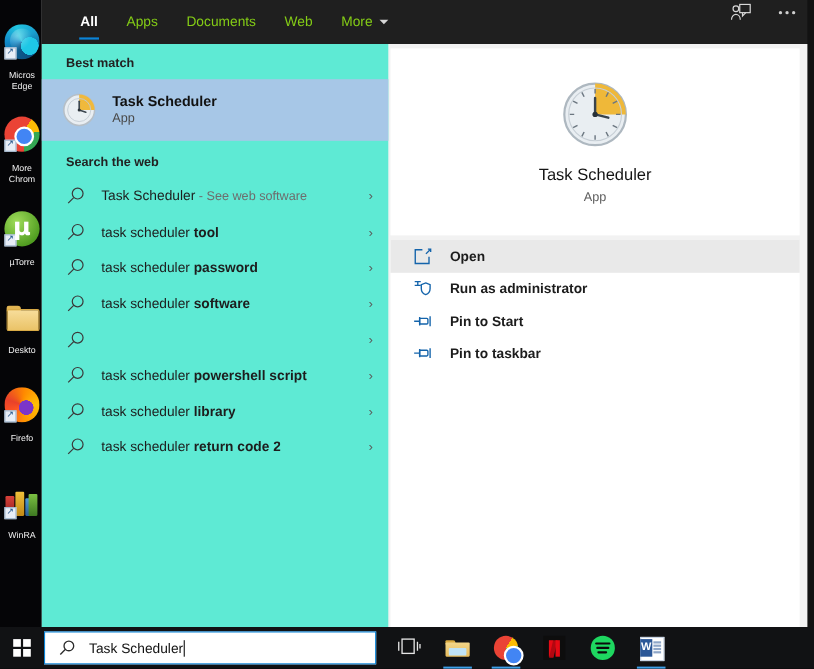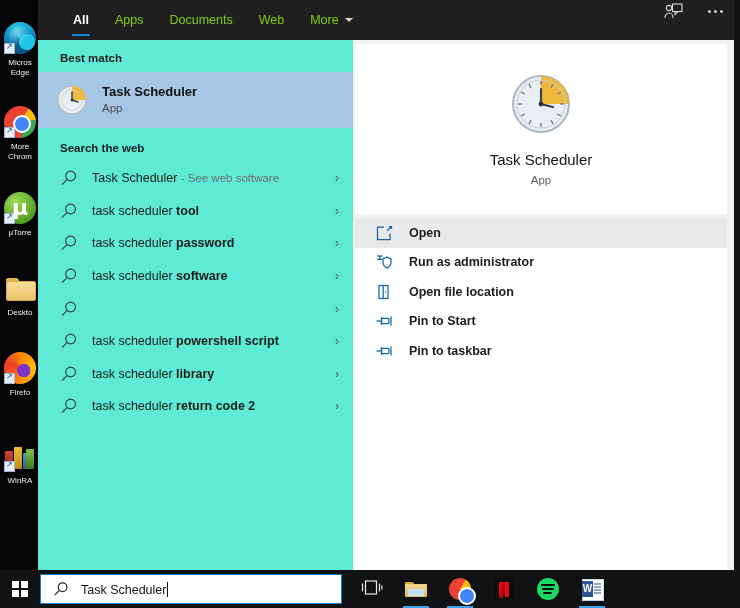--- a/index.html
+++ b/index.html
@@ -17,21 +17,21 @@
     background: #050507;
   }
   .desk-icon {
     position: absolute; left: 0; width: 40px;
     display: flex; flex-direction: column; align-items: center;
   }
   .desk-glyph { position: relative; width: 32px; height: 32px; }
   .desk-label {
     font-size: 8px; color: #f0f0f0; line-height: 10px;
     text-align: center; width: 40px; overflow: hidden;
-    white-space: nowrap; margin-top: 4px;
+    white-space: nowrap; margin-top: 10px;
   }
   .desk-label.two { white-space: normal; }
   .shortcut-arrow {
     position: absolute; left: 0; bottom: 0; width: 11px; height: 11px;
     background: #e8eef7; border: 1px solid #9fb6cc;
   }
   .shortcut-arrow::after {
     content: "↗"; position: absolute; left: 1px; top: -3px;
     font-size: 8px; color: #1c4f85; line-height: 11px;
   }
@@ -484,28 +484,20 @@
             <span class="action-icon"><svg width="18" height="18" viewBox="0 0 18 18" fill="none" stroke="#1464ab" stroke-width="1.25">
                 <path d="M2 3 H7.5"></path>
                 <path d="M4.8 3 V6.4"></path>
                 <path d="M2 6.4 H7.5"></path>
                 <path d="M12 4.2 l4 1.6 v3.4 c0 3-2 4.9-4 5.6 -2-.7-4-2.6-4-5.6 V5.8 Z"></path>
               </svg></span>
             <span class="action-label">Run as administrator</span>
           </div>
           <div class="action-row">
             <span class="action-icon"><svg width="18" height="18" viewBox="0 0 18 18" fill="none" stroke="#1464ab" stroke-width="1.25">
-                <rect x="4" y="2.5" width="9" height="13"></rect>
-                <line x1="8.2" y1="2.5" x2="8.2" y2="15.5"></line>
-                <circle cx="10.4" cy="9" r="0.75" fill="#1464ab" stroke="none"></circle>
-              </svg></span>
-            <span class="action-label">Open file location</span>
-          </div>
-          <div class="action-row">
-            <span class="action-icon"><svg width="18" height="18" viewBox="0 0 18 18" fill="none" stroke="#1464ab" stroke-width="1.25">
                 <line x1="1.5" y1="9" x2="6.5" y2="9"></line>
                 <path d="M6.5 5.2 V12.8"></path>
                 <path d="M6.5 6.4 H13 a1 1 0 0 1 1 1 V10.6 a1 1 0 0 1 -1 1 H6.5 Z"></path>
                 <line x1="16" y1="4.5" x2="16" y2="13.5"></line>
               </svg></span>
             <span class="action-label">Pin to Start</span>
           </div>
           <div class="action-row">
             <span class="action-icon"><svg width="18" height="18" viewBox="0 0 18 18" fill="none" stroke="#1464ab" stroke-width="1.25">
                 <line x1="1.5" y1="9" x2="6.5" y2="9"></line>

